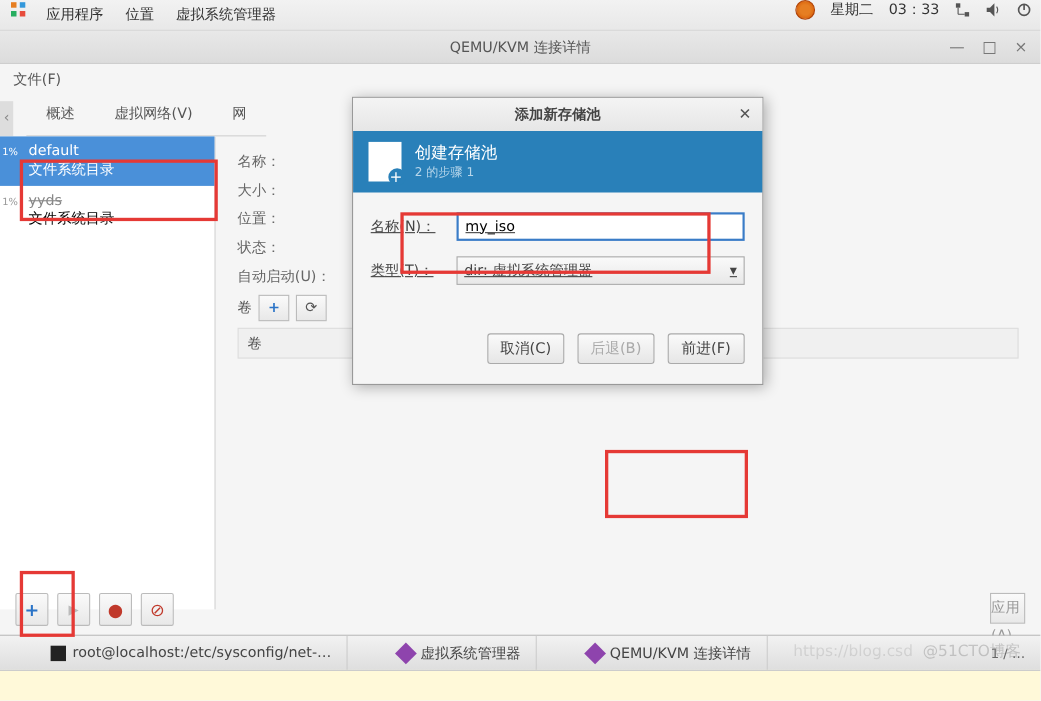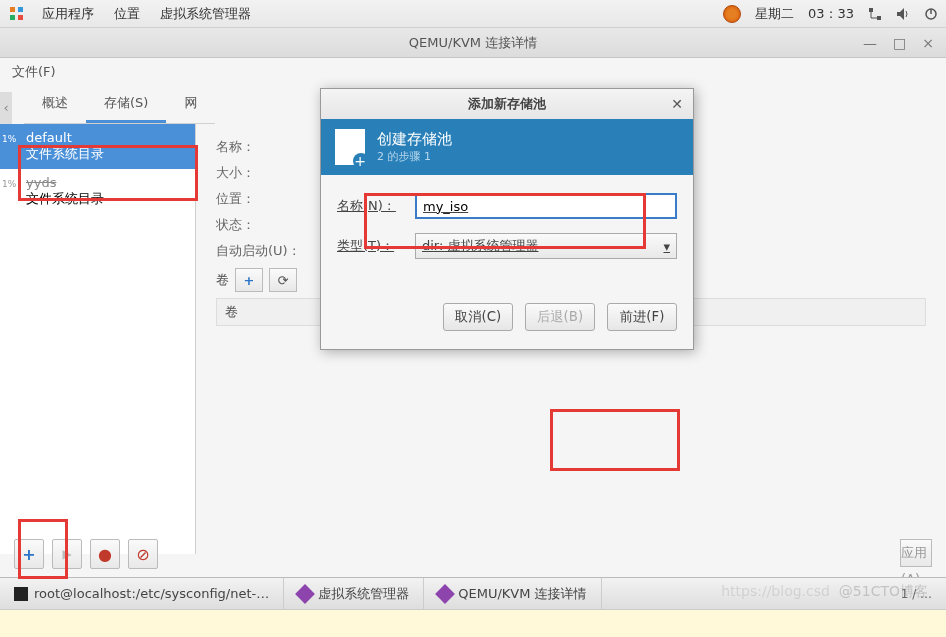--- a/index.html
+++ b/index.html
@@ -1,19 +1,19 @@
 <!DOCTYPE html>
 <html><head>
   <meta charset="utf-8">
   <style>
     * { box-sizing: border-box; margin: 0; padding: 0; font-family: "DejaVu Sans", sans-serif; }
     body { width: 946px; height: 637px; background: #f5f5f5; font-size: 13px; position: relative; overflow: hidden; }
     
     
-    .top-bar { height: 28px; background: linear-gradient(#f2f2f2, #e8e8e8); border-bottom: 1px solid #d0d0d0; display: flex; align-items: center; padding: 0 8px; }
+    .top-bar { height: 28px; background: linear-gradient(#f2f2f2, #e8e8e8); border-bottom: 1px solid #d0d0d0; display: flex; align-items: flex-start; padding: 0 8px; }
     .app-icon { width: 18px; height: 18px; margin-right: 6px; }
     .menu-item { padding: 4px 10px; color: #333; cursor: default; }
     .top-bar-right { margin-left: auto; display: flex; align-items: center; gap: 14px; color: #333; }
     .clock-icon { width: 18px; height: 18px; background: radial-gradient(circle, #e67e22 40%, #d35400 100%); border-radius: 50%; border: 1px solid #b0440a; }
     .tray-icon { width: 14px; height: 14px; }
     
     
     .win-title { height: 30px; background: linear-gradient(#e8e8e8, #dcdcdc); border-bottom: 1px solid #c5c5c5; display: flex; align-items: center; justify-content: center; position: relative; color: #555; }
     .win-title-text { flex: 1; text-align: center; }
     .win-controls { position: absolute; right: 12px; display: flex; gap: 16px; color: #777; font-size: 14px; }
@@ -45,21 +45,21 @@
     
     
     .bottom-tb { position: absolute; left: 14px; bottom: 68px; display: flex; gap: 8px; align-items: center; }
     .bt-btn { width: 30px; height: 30px; border: 1px solid #bbb; background: linear-gradient(#fafafa, #e8e8e8); display: flex; align-items: center; justify-content: center; font-size: 16px; border-radius: 2px; }
     .red-box-plus { position: absolute; left: 18px; bottom: 58px; width: 50px; height: 60px; border: 3px solid #e53935; z-index: 5; }
     
     .apply-btn { position: absolute; right: 14px; bottom: 70px; width: 32px; height: 28px; border: 1px solid #bbb; background: linear-gradient(#fafafa, #e8e8e8); color: #999; text-align: left; line-height: 26px; }
     
     
     .taskbar { position: absolute; left: 0; right: 0; bottom: 28px; height: 32px; background: linear-gradient(#f2f2f2, #dedede); border-top: 1px solid #bbb; display: flex; align-items: center; }
-    .task-item { padding: 4px 14px; border-right: 1px solid #ccc; display: flex; align-items: center; gap: 6px; color: #444; height: 100%; }
+    .task-item { padding: 4px 14px; border-right: 1px solid #ccc; display: flex; align-items: center; gap: 6px; color: #444; height: 100%; margin-left: 32px; }
     .task-item .icon-sq { width: 14px; height: 14px; background: #222; }
     .task-item .icon-p { width: 14px; height: 14px; background: #8e44ad; transform: rotate(45deg); }
     .task-right { margin-left: auto; padding-right: 14px; color: #666; font-size: 12px; }
     
     
     .yellow-strip { position: absolute; left: 0; right: 0; bottom: 0; height: 28px; background: #fff9d9; border-top: 1px solid #ccc; display: flex; align-items: center; padding: 0 20px; color: #666; font-size: 12px; }
     .watermark { position: absolute; right: 18px; bottom: 36px; color: rgba(120,120,120,0.35); font-size: 14px; }
     
     
     .modal { position: absolute; left: 320px; top: 88px; width: 374px; background: #f5f5f5; border: 1px solid #999; box-shadow: 2px 2px 12px rgba(0,0,0,0.3); z-index: 20; }
@@ -126,21 +126,21 @@
     <span>×</span>
   </div>
 </div>
 
 <div class="file-menu">文件(F)</div>
 
 <div style="display:flex; align-items:flex-end;">
   <div style="width:12px; background:#ddd; height:32px; text-align:center; line-height:32px; color:#888;">‹</div>
   <div class="tabs">
     <div class="tab">概述</div>
-    <div class="tab active">存储(S)</div>
+    <div class="tab">虚拟网络(V)</div>
     <div class="tab">网</div>
   </div>
 </div>
 
 <div class="main">
   <div class="sidebar">
     <div class="sb-item selected">
       <span class="sb-badge">1%</span>
       <div>default</div>
       <div class="sub">文件系统目录</div>

